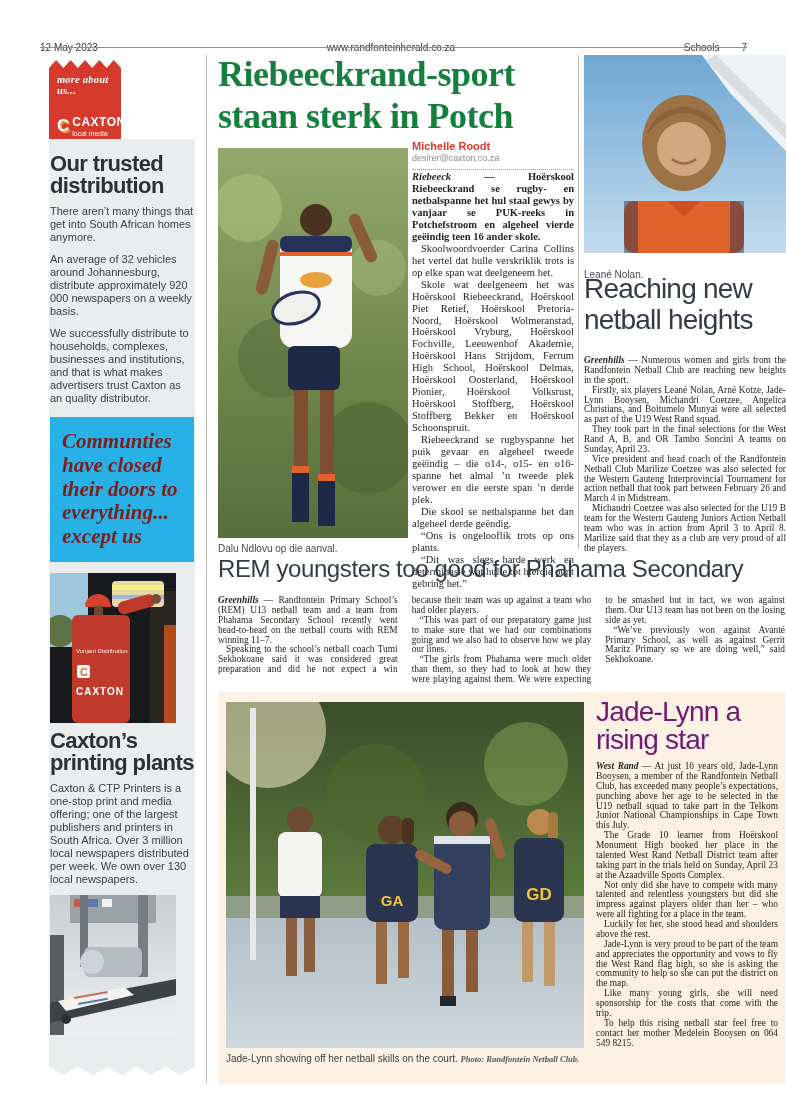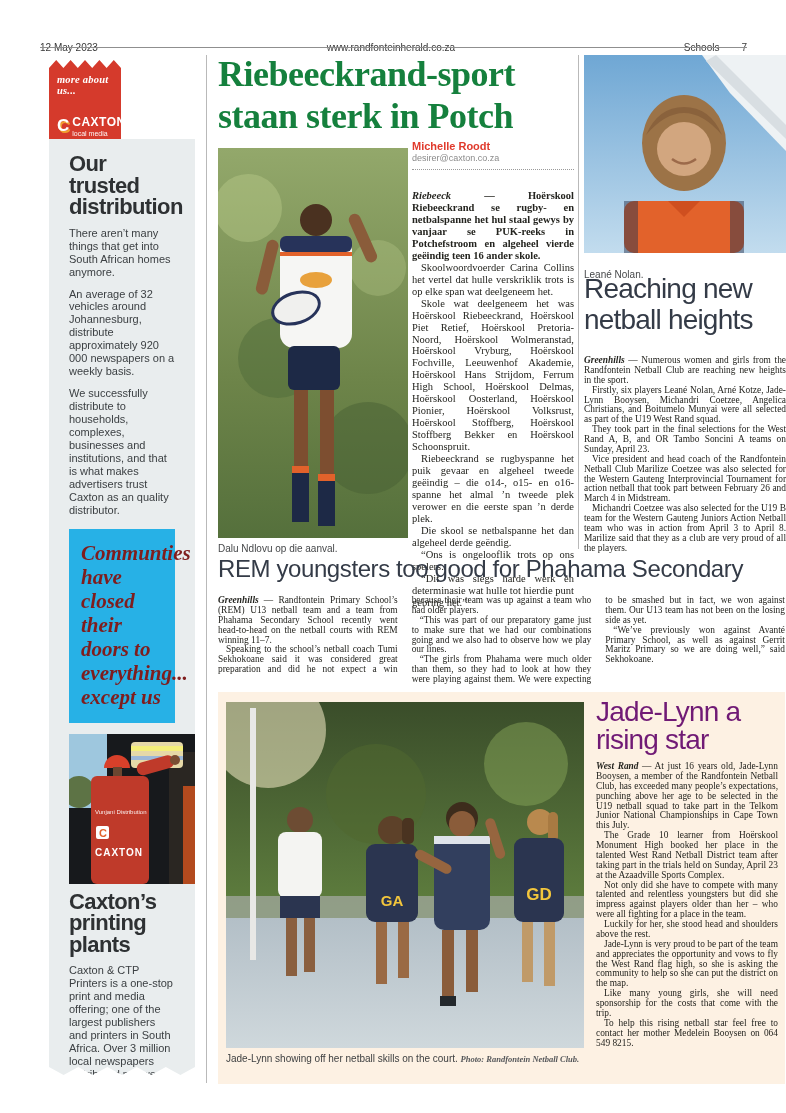--- a/index.html
+++ b/index.html
@@ -17,32 +17,32 @@
 
   
   .sidebar { position:absolute; left:49px; top:60px; width:146px; }
   .ribbon { width:72px; height:79px; background:#d53a2c; color:#fff; padding:14px 7px 22px 8px;
             clip-path:polygon(0 8px,10% 0,20% 8px,30% 0,40% 8px,50% 0,60% 8px,70% 0,80% 8px,90% 0,100% 8px,100% 100%,0 100%); }
   .ribbon-label { font:italic bold 10.5px "Liberation Serif", serif; letter-spacing:.2px; }
   .caxton-logo { margin-top:16px; display:flex; align-items:center; gap:3px; }
   .logo-c { font:bold 17px/1 "Liberation Sans", sans-serif; color:#fff; text-shadow:1.5px 1.5px 0 #f0a030; }
   .logo-name { font:600 12px/1 "Liberation Sans", sans-serif; letter-spacing:.5px; }
   .logo-tag { font:400 7px/1.2 "Liberation Sans", sans-serif; opacity:.95; }
-  .panel { width:146px; height:936px; background:#e9edee; padding:10px 20px 0; overflow:hidden;
+  .panel { width:146px; height:936px; background:#e9edee; padding:10px 1px 0; overflow:hidden;
            clip-path:polygon(0 0,100% 0,100% calc(100% - 8px),90% 100%,80% calc(100% - 8px),70% 100%,60% calc(100% - 8px),50% 100%,40% calc(100% - 8px),30% 100%,20% calc(100% - 8px),10% 100%,0 calc(100% - 8px)); }
   .sb-title { font:bold 22px/0.98 "Liberation Sans", sans-serif; letter-spacing:-.6px; color:#2e3133; margin:4px 0 9px; }
   .sb-p { font:11px/1.18 "Liberation Sans", sans-serif; color:#3c4043; margin:0 0 9px; }
   .quote-box { background:#27b1e6; color:#7f1d1d; padding:13px 6px 13px 12px; margin:12px 0 11px;
                font:bold italic 21px/1.14 "Liberation Serif", serif; }
   .sb-photo { display:block; margin:0 0 7px; }
 
   
   .main-headline { position:absolute; left:218px; top:53px; width:372px; font:bold 36px/1.18 "Liberation Serif", serif; color:#15803d; letter-spacing:-.5px; }
   .main-col { position:absolute; left:412px; top:140px; width:162px; }
-  .byline { border-bottom:1px dotted #9a9a9a; padding-bottom:4px; margin-bottom:20px; }
+  .byline { border-bottom:1px dotted #9a9a9a; padding-bottom:4px; margin-bottom:1px; }
   .byline-name { font:bold 11px/1.2 "Liberation Sans", sans-serif; color:#e03a2c; }
   .byline-mail { font:9px/1.3 "Liberation Sans", sans-serif; color:#8a8a8a; }
   .art { font:10.5px/1.14 "Liberation Serif", serif; color:#24241f; text-align:justify; hyphens:auto; overflow-wrap:break-word; }
   .art p { margin:0; text-indent:9px; }
   .art p.lead { font-weight:bold; text-indent:0; }
   .loc { font-style:italic; font-weight:bold; }
   .photo { position:absolute; display:block; }
   .cap { position:absolute; font:10px/1.2 "Liberation Sans", sans-serif; color:#46484a; }
 
   
@@ -184,21 +184,21 @@
     <div class="byline">
       <div class="byline-name">Michelle Roodt</div>
       <div class="byline-mail">desirer@caxton.co.za</div>
     </div>
     <div class="art" lang="af">
       <p class="lead"><span class="loc">Riebeeck</span><span> — Hoërskool Riebeeckrand se rugby- en netbalspanne het hul staal gewys by vanjaar se PUK-reeks in Potchefstroom en algeheel vierde geëindig teen 16 ander skole.</span></p>
       <p>Skoolwoordvoerder Carina Collins het vertel dat hulle verskriklik trots is op elke span wat deelgeneem het.</p>
       <p>Skole wat deelgeneem het was Hoërskool Riebeeckrand, Hoërskool Piet Retief, Hoërskool Pretoria-Noord, Hoërskool Wolmeranstad, Hoërskool Vryburg, Hoërskool Fochville, Leeuwenhof Akademie, Hoërskool Hans Strijdom, Ferrum High School, Hoërskool Delmas, Hoërskool Oosterland, Hoërskool Pionier, Hoërskool Volksrust, Hoërskool Stoffberg, Hoërskool Stoffberg Bekker en Hoërskool Schoonspruit.</p>
       <p>Riebeeckrand se rugbyspanne het puik gevaar en algeheel tweede geëindig – die o14-, o15- en o16-spanne het almal ’n tweede plek verower en die eerste span ’n derde plek.</p>
       <p>Die skool se netbalspanne het dan algeheel derde geëndig.</p>
-      <p>“Ons is ongelooflik trots op ons spelers.</p>
+      <p>“Ons is ongelooflik trots op ons plants.</p>
       <p>“Dit was slegs harde werk en determinasie wat hulle tot hierdie punt gebring het.”</p>
     </div>
   </div>
 
   <svg class="photo" style="left:584px; top:55px;" width="202" height="198" viewBox="0 0 202 198">
     <defs>
       <linearGradient id="sky" x1="0" y1="0" x2="0" y2="1">
         <stop offset="0" stop-color="#6fa7d4"></stop>
           <stop offset="1" stop-color="#c2dcee"></stop>
       </linearGradient>

